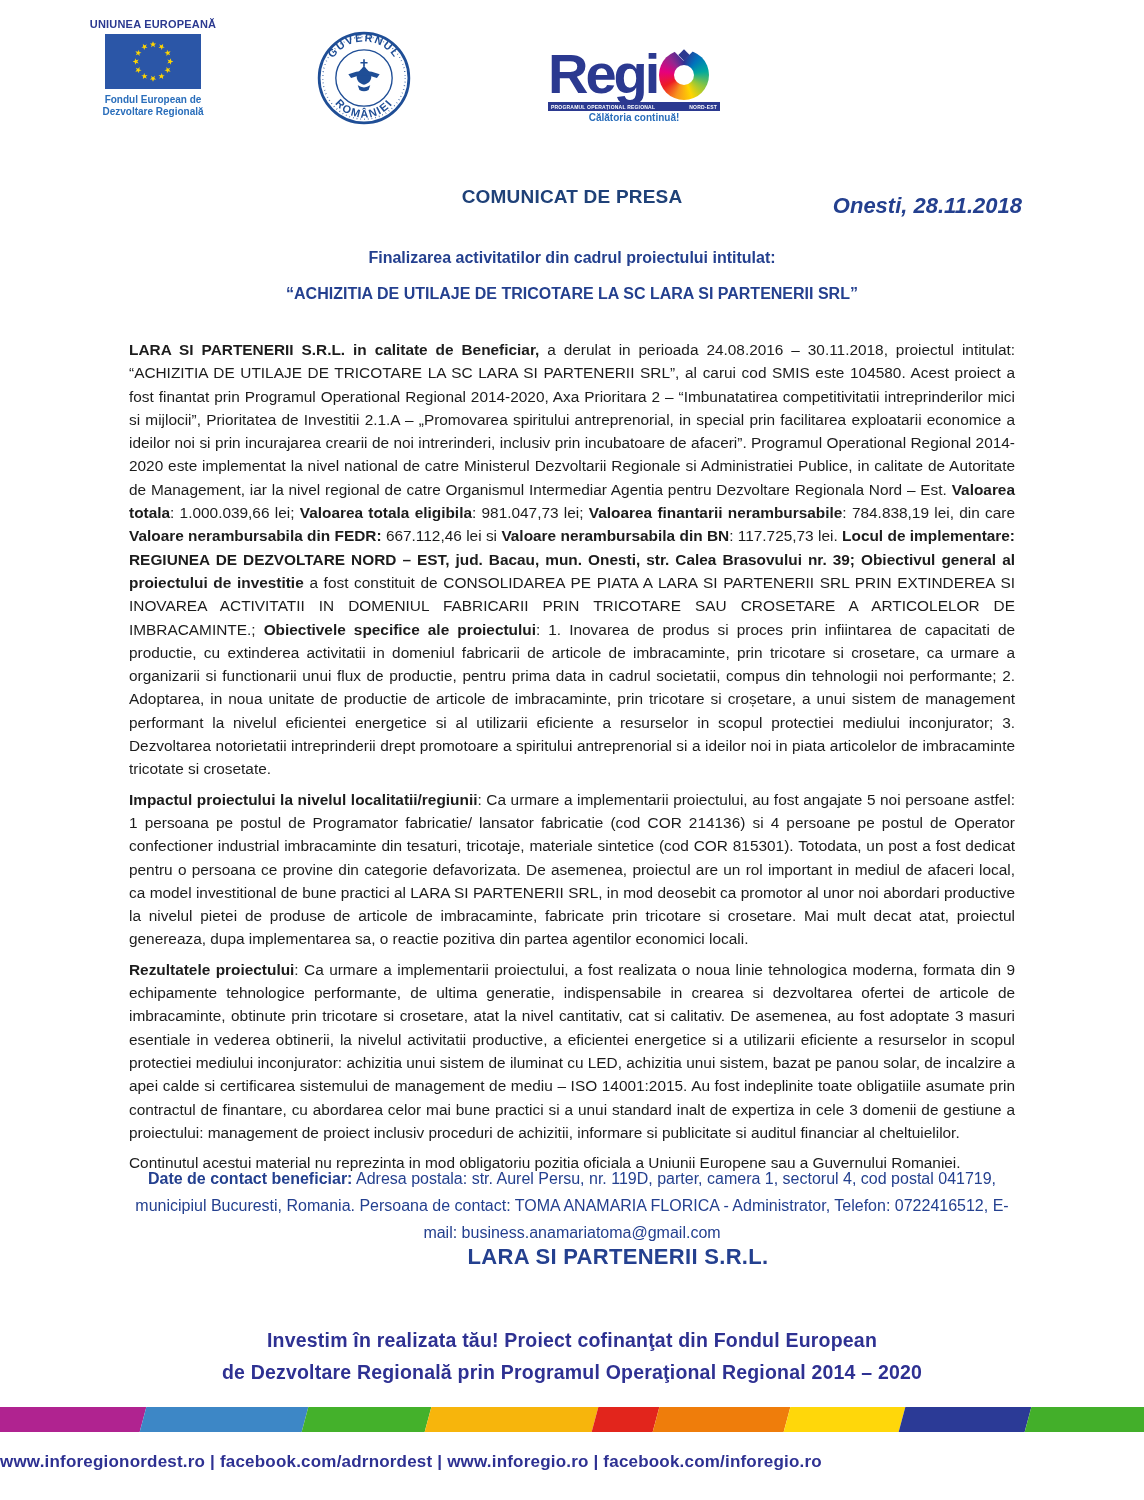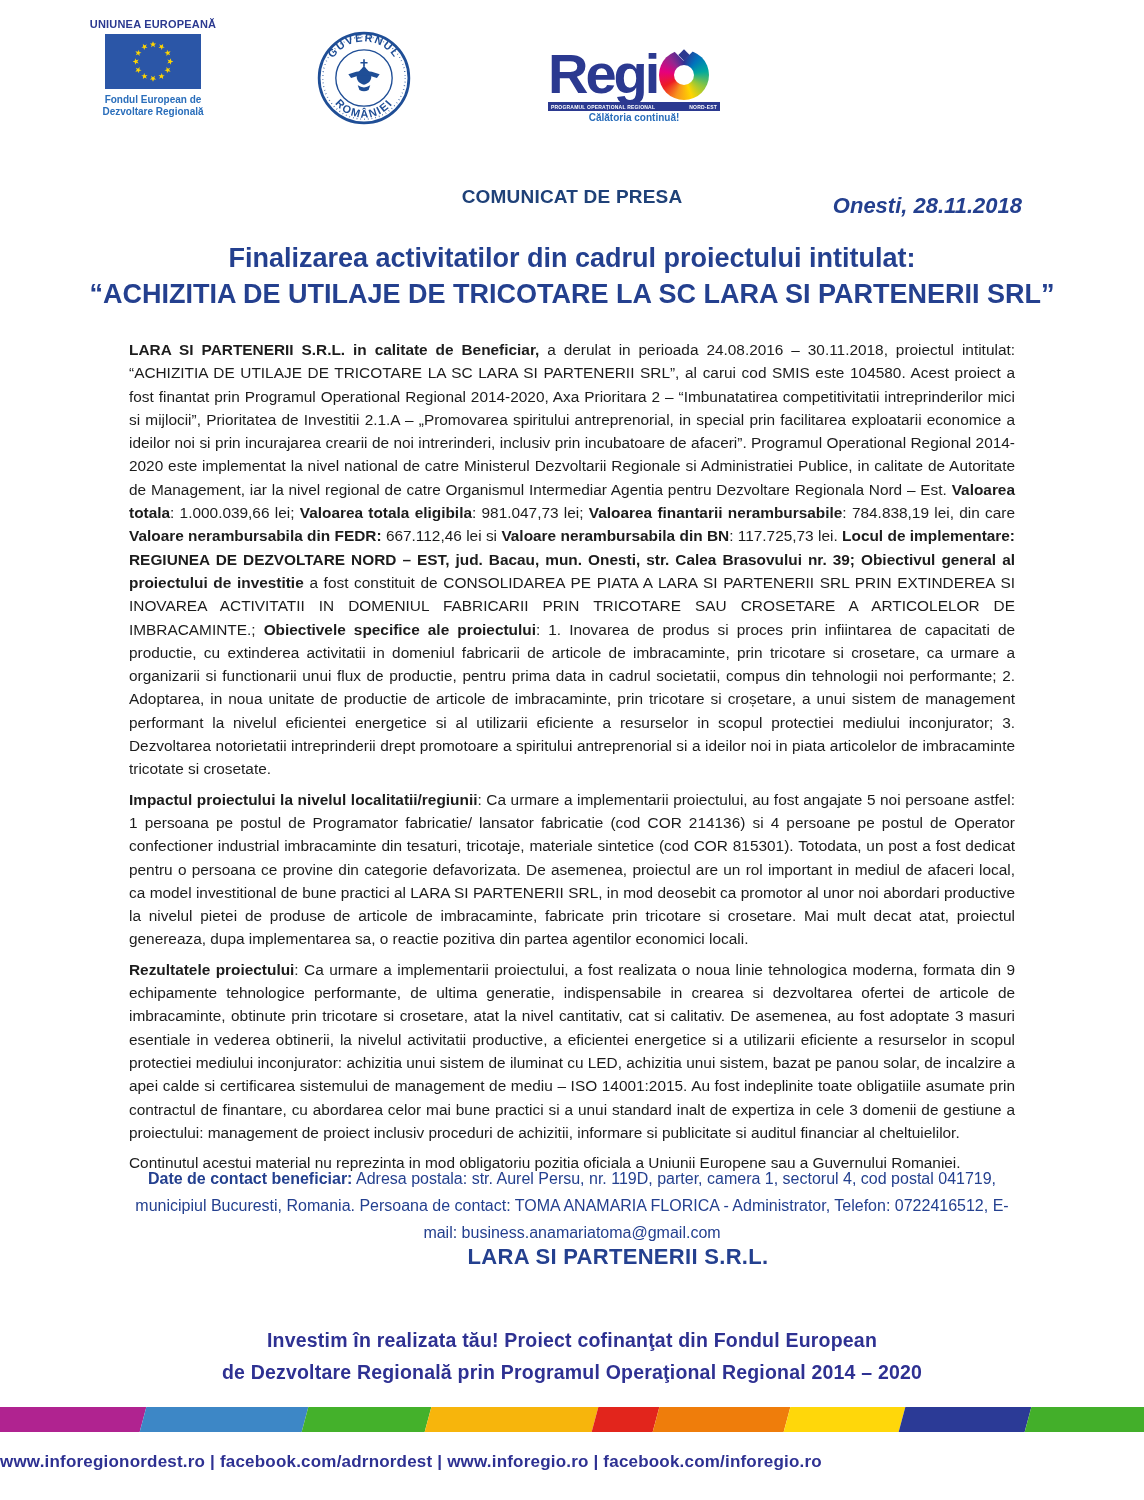--- a/index.html
+++ b/index.html
@@ -36,21 +36,21 @@
 
   .is-logo{left:858px;top:14px;width:140px;}
   .is-text{font-size:10px;font-weight:bold;color:var(--c-regio_navy);line-height:1.25;}
 
   
   .title{position:absolute;top:142px;left:0;width:100%;text-align:center;
     font-size:19px;font-weight:bold;color:var(--c-navy_title);letter-spacing:.2px;margin-top:44px;}
   .dateline{position:absolute;top:193px;right:122px;font-size:22px;font-weight:bold;font-style:italic;
     color:var(--c-navy_heading);}
   .heading{position:absolute;top:240px;left:60px;right:60px;text-align:center;
-    font-size:27px;font-weight:bold;color:var(--c-navy_heading);line-height:36px;}
+    font-size:16px;font-weight:bold;color:var(--c-navy_heading);line-height:36px;}
 
   
   .body{position:absolute;top:331px;left:122px;width:900px;
     font-size:15.4px;line-height:23.3px;text-align:justify;color:var(--c-body_text);}
   .body p{margin:7px;}
 
   
   .contact{position:absolute;top:1165px;left:130px;width:884px;text-align:center;
     font-size:16px;line-height:27px;color:var(--c-navy_heading);}
   .company{position:absolute;top:1244px;left:0;width:100%;text-align:center;

